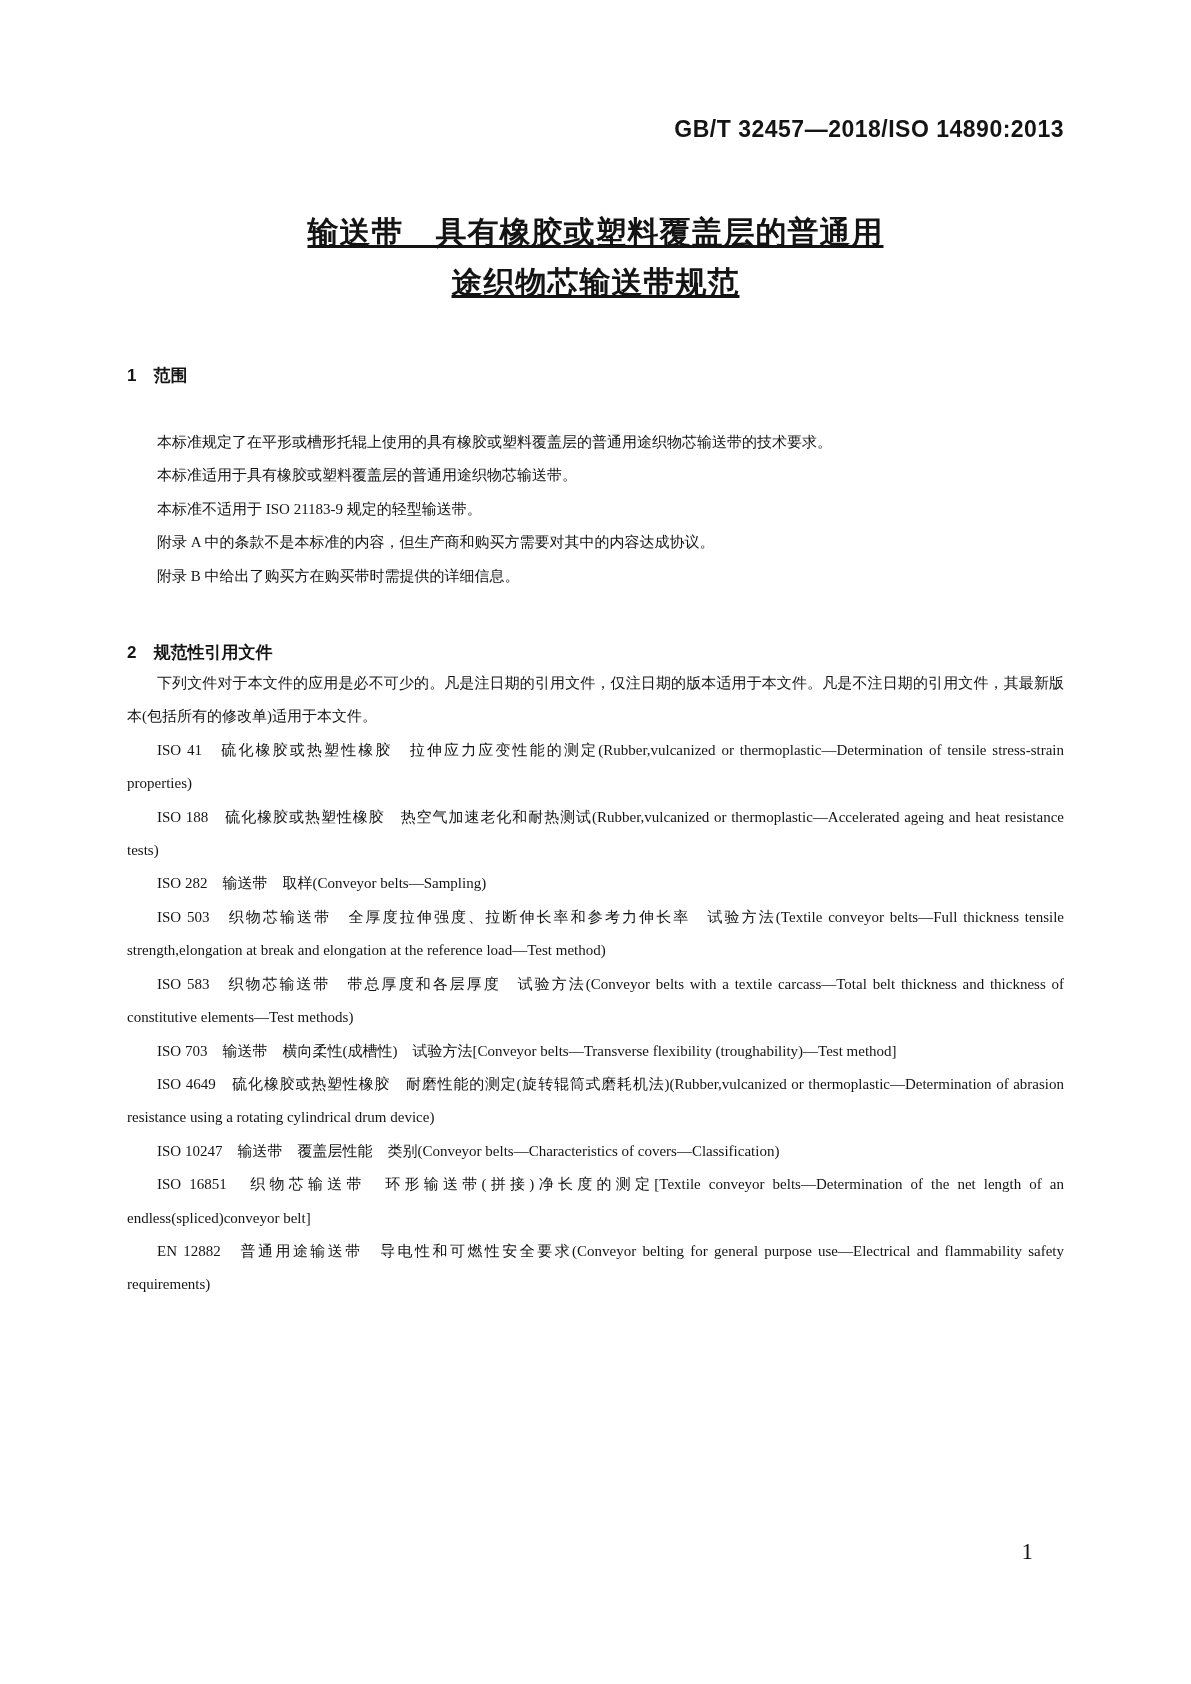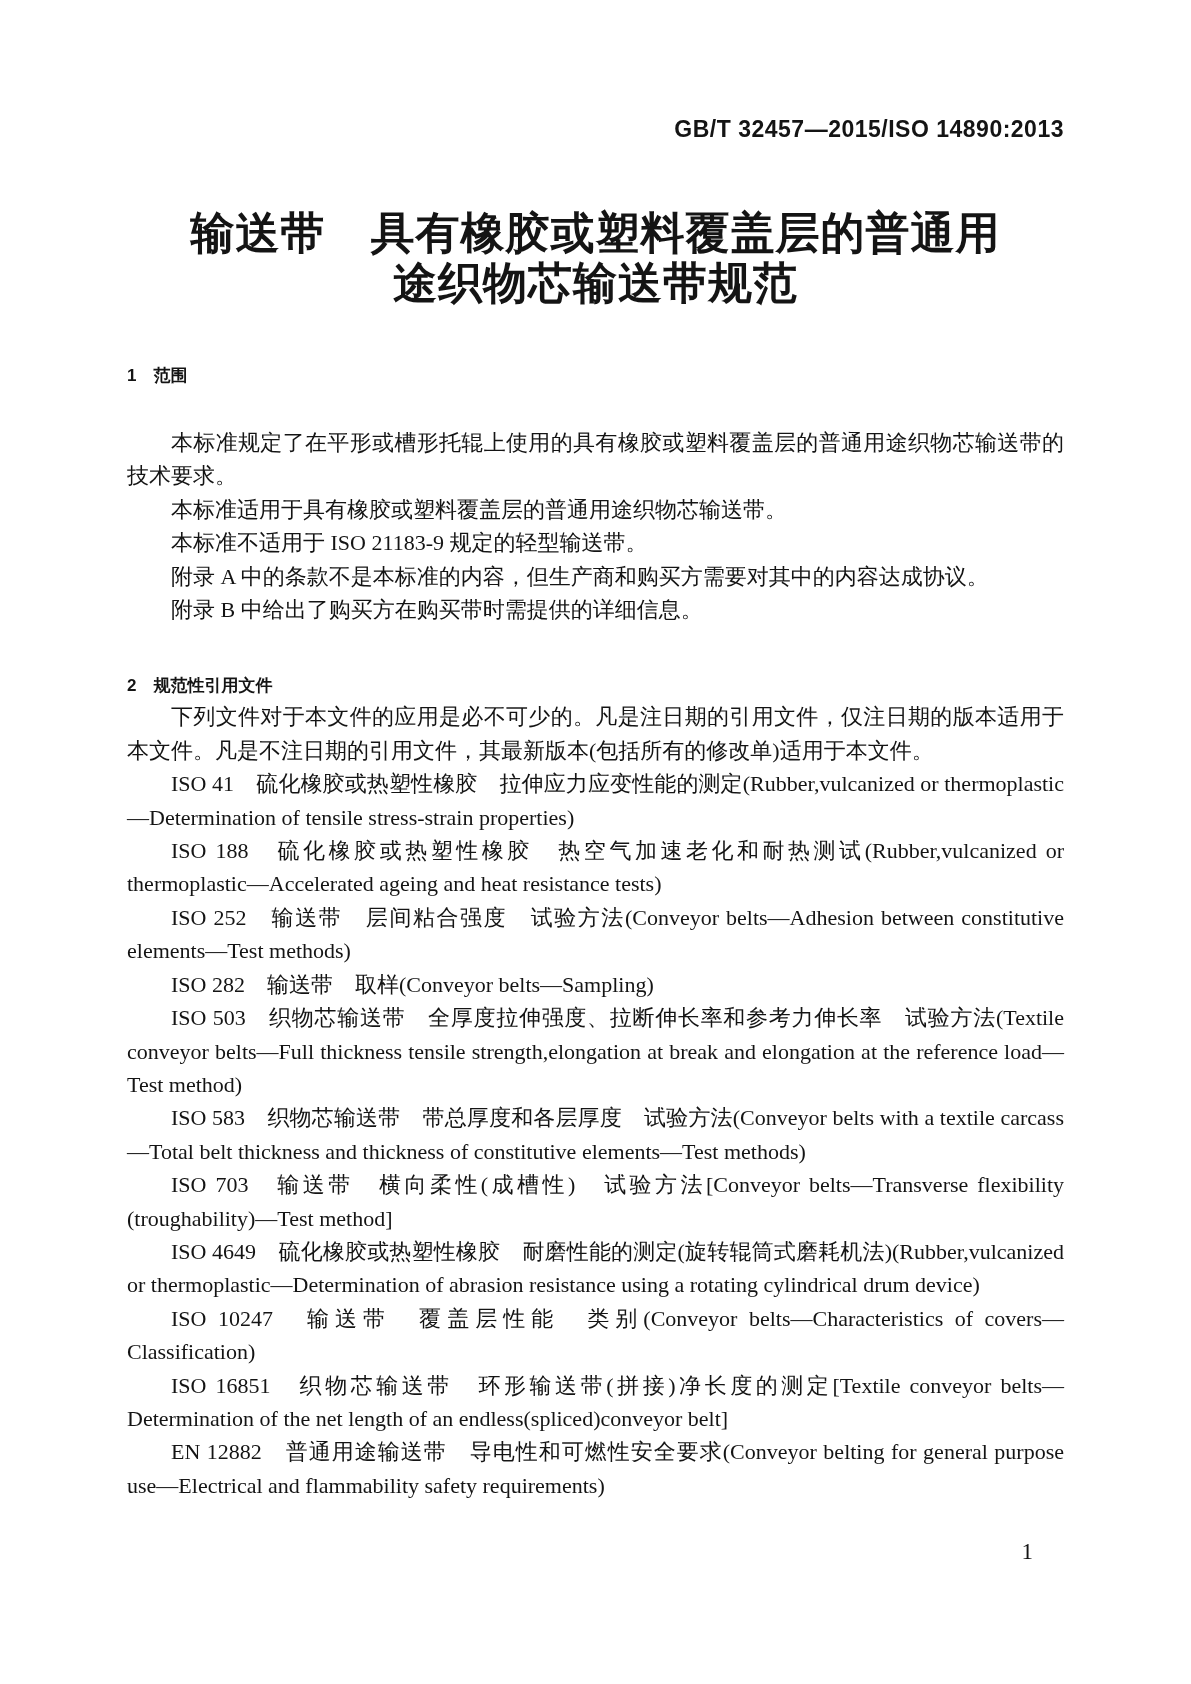--- a/index.html
+++ b/index.html
@@ -29,58 +29,59 @@
     font-weight: 700;
     font-size: 23px;
     line-height: 30px;
     letter-spacing: 0.5px;
   }
   .doc-title {
     margin-top: 64px;
     text-align: center;
     font-family: "Liberation Sans", "DejaVu Sans", sans-serif;
     font-weight: 700;
-    font-size: 44px;
+    font-size: 31px;
     line-height: 50px;
     letter-spacing: 1px;
+    text-decoration: underline;
   }
   .sec-heading {
     margin: 0;
     font-family: "Liberation Sans", "DejaVu Sans", sans-serif;
     font-weight: 700;
     font-size: 17px;
     line-height: 28px;
   }
   #sec1 .sec-heading { margin-top: 54px; margin-bottom: 36px; }
   #sec2 .sec-heading { margin-top: 46px; }
   .heading-num { margin-right: 1em; }
   .body-text p {
     margin: 0;
     font-family: "Liberation Serif", "DejaVu Serif", serif;
-    font-size: 22px;
+    font-size: 15px;
     line-height: 33.4px;
     text-indent: 2em;
     text-align: justify;
   }
   .page-num {
     position: absolute;
     top: 1537px;
     right: 158px;
     font-family: "Liberation Serif", "DejaVu Serif", serif;
     font-size: 23px;
     line-height: 30px;
   }
 </style>
 </head>
 <body>
 
 <div class="page">
   <div class="content">
 
-    <div class="doc-header">GB/T 32457—2015/ISO 14890:2013</div>
+    <div class="doc-header">GB/T 32457—2018/ISO 14890:2013</div>
 
     <div class="doc-title">
       <div>输送带　具有橡胶或塑料覆盖层的普通用</div>
       <div>途织物芯输送带规范</div>
     </div>
 
     <section id="sec1">
       <h2 class="sec-heading"><span class="heading-num">1</span><span>范围</span></h2>
       <div class="body-text">
         <p>本标准规定了在平形或槽形托辊上使用的具有橡胶或塑料覆盖层的普通用途织物芯输送带的技术要求。</p>
@@ -90,21 +91,20 @@
         <p>附录 B 中给出了购买方在购买带时需提供的详细信息。</p>
       </div>
     </section>
 
     <section id="sec2">
       <h2 class="sec-heading"><span class="heading-num">2</span><span>规范性引用文件</span></h2>
       <div class="body-text">
         <p>下列文件对于本文件的应用是必不可少的。凡是注日期的引用文件，仅注日期的版本适用于本文件。凡是不注日期的引用文件，其最新版本(包括所有的修改单)适用于本文件。</p>
         <p>ISO 41　硫化橡胶或热塑性橡胶　拉伸应力应变性能的测定(Rubber,vulcanized or thermoplastic—Determination of tensile stress-strain properties)</p>
         <p>ISO 188　硫化橡胶或热塑性橡胶　热空气加速老化和耐热测试(Rubber,vulcanized or thermoplastic—Accelerated ageing and heat resistance tests)</p>
-        <p>ISO 252　输送带　层间粘合强度　试验方法(Conveyor belts—Adhesion between constitutive elements—Test methods)</p>
         <p>ISO 282　输送带　取样(Conveyor belts—Sampling)</p>
         <p>ISO 503　织物芯输送带　全厚度拉伸强度、拉断伸长率和参考力伸长率　试验方法(Textile conveyor belts—Full thickness tensile strength,elongation at break and elongation at the reference load—Test method)</p>
         <p>ISO 583　织物芯输送带　带总厚度和各层厚度　试验方法(Conveyor belts with a textile carcass—Total belt thickness and thickness of constitutive elements—Test methods)</p>
         <p>ISO 703　输送带　横向柔性(成槽性)　试验方法[Conveyor belts—Transverse flexibility (troughability)—Test method]</p>
         <p>ISO 4649　硫化橡胶或热塑性橡胶　耐磨性能的测定(旋转辊筒式磨耗机法)(Rubber,vulcanized or thermoplastic—Determination of abrasion resistance using a rotating cylindrical drum device)</p>
         <p>ISO 10247　输送带　覆盖层性能　类别(Conveyor belts—Characteristics of covers—Classification)</p>
         <p>ISO 16851　织物芯输送带　环形输送带(拼接)净长度的测定[Textile conveyor belts—Determination of the net length of an endless(spliced)conveyor belt]</p>
         <p>EN 12882　普通用途输送带　导电性和可燃性安全要求(Conveyor belting for general purpose use—Electrical and flammability safety requirements)</p>
       </div>
     </section>

